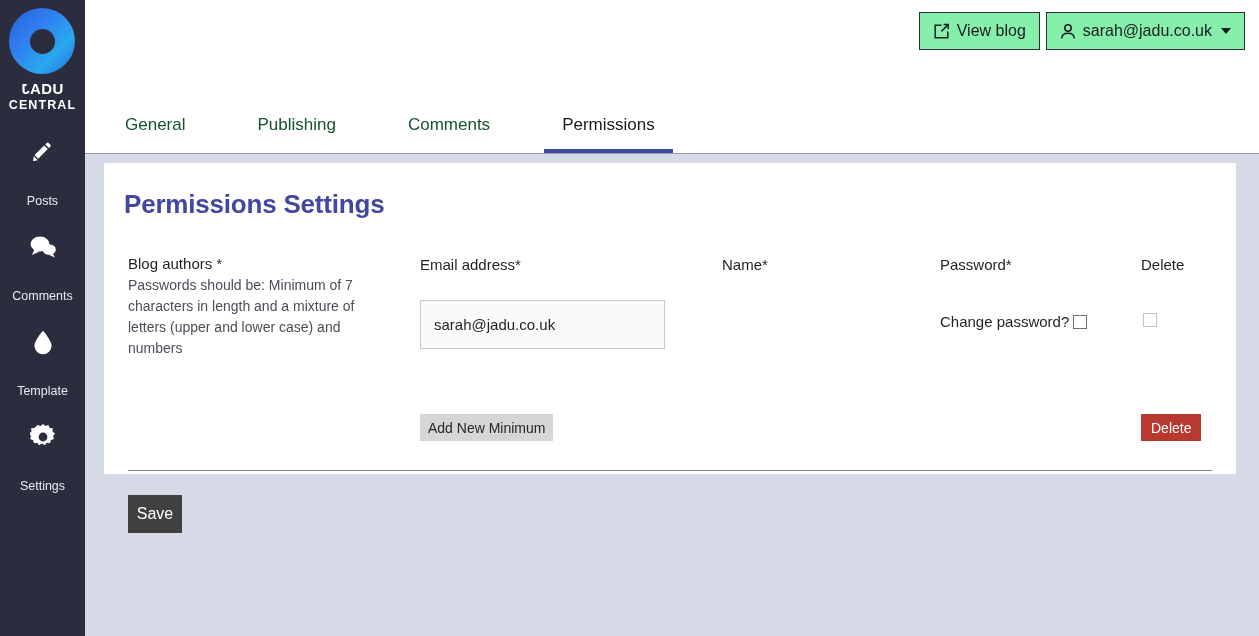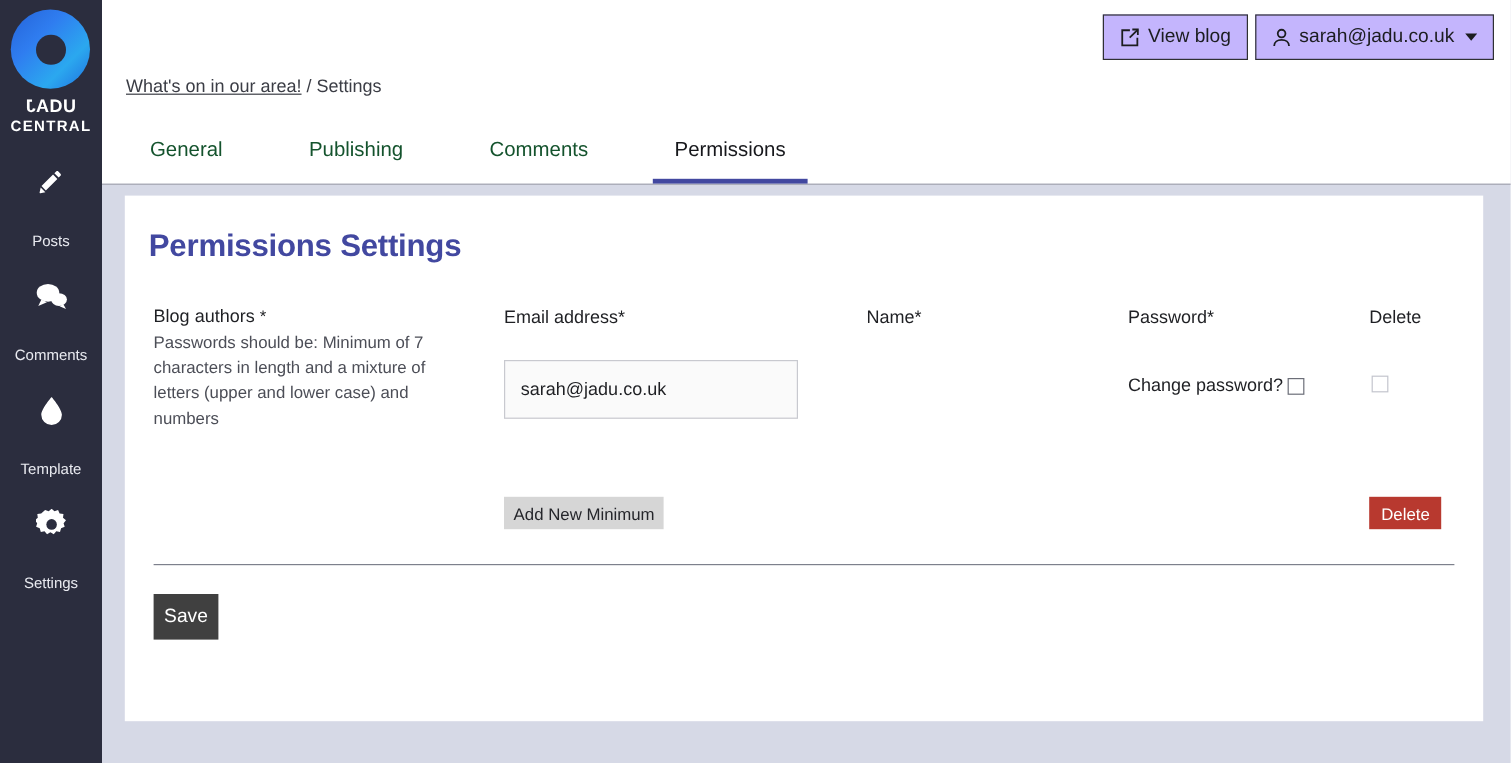--- a/index.html
+++ b/index.html
@@ -72,21 +72,21 @@
     height: 154px;
     background: #ffffff;
     border-bottom: 1px solid #9a9cab;
   }
   #topbar-actions {
     position: absolute; right: 14px; top: 12px;
     display: flex; gap: 6px;
   }
   .tb-btn {
     border: 1px solid #2f3033;
-    background: #c4b5fd;
+    background: #86efac;
     height: 38px;
     padding: 0 13px;
     display: flex; align-items: center; gap: 7px;
     font-size: 16px;
     color: #1c1d20;
     cursor: pointer;
     font-family: "Liberation Sans", sans-serif;
     white-space: nowrap;
   }
   .tb-btn svg { display:block; flex: none; }
@@ -124,21 +124,21 @@
   .tab.active {
     color: #17181c;
     border-bottom-color: #4248a0;
   }
 
   
   #card {
     position: absolute;
     left: 19px; top: 163px;
     width: 1132px;
-    height: 438px;
+    height: 311px;
     background: #ffffff;
   }
   #card-inner { padding: 26px 20px 0 20px; }
 
   #page-title {
     margin: 0 0 0 0;
     font-size: 26px;
     font-weight: bold;
     color: #4248a0;
     letter-spacing: -0.2px;
@@ -321,25 +321,20 @@
             <svg width="16" height="17" viewBox="0 0 16 17" fill="none" stroke="#1c1d20" stroke-width="1.5">
               <circle cx="8" cy="5" r="3.2"></circle>
               <path d="M1.8 15.4c0-3.4 2.8-5.2 6.2-5.2s6.2 1.8 6.2 5.2"></path>
             </svg>
           </span>
           <span>sarah@jadu.co.uk</span>
           <span class="caret"></span>
         </button>
       </div>
 
-      <div id="breadcrumb">
-        <span class="crumb-link">What's on in our area!</span>
-        <span class="crumb-sep">/</span>
-        <span class="crumb-current">Settings</span>
-      </div>
 
       <div id="tabs">
         <div class="tab">General</div>
         <div class="tab">Publishing</div>
         <div class="tab">Comments</div>
         <div class="tab active">Permissions</div>
       </div>
 
     </header>
 

